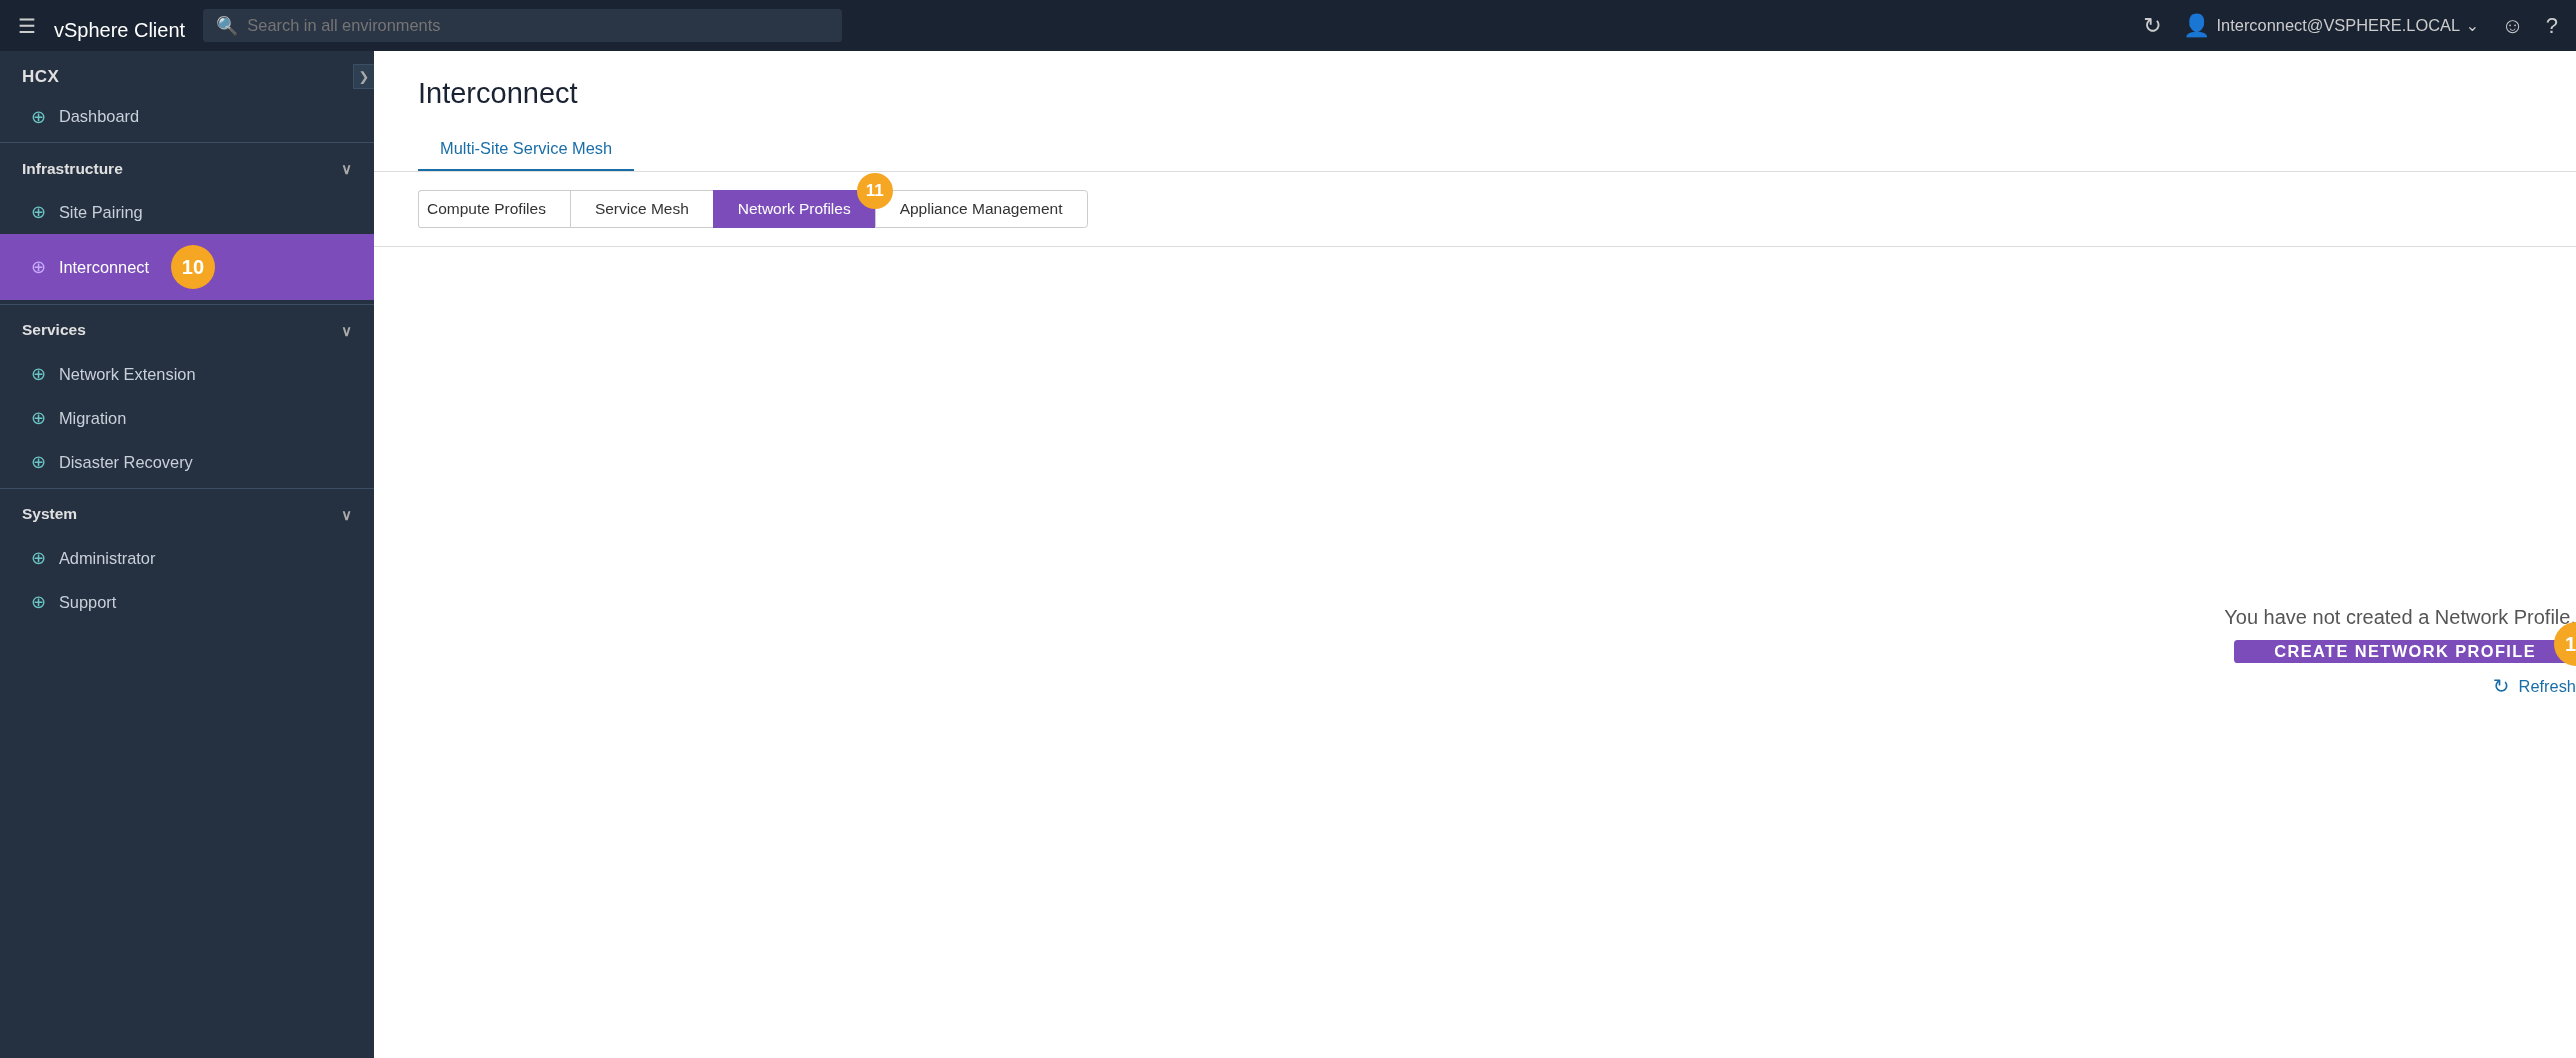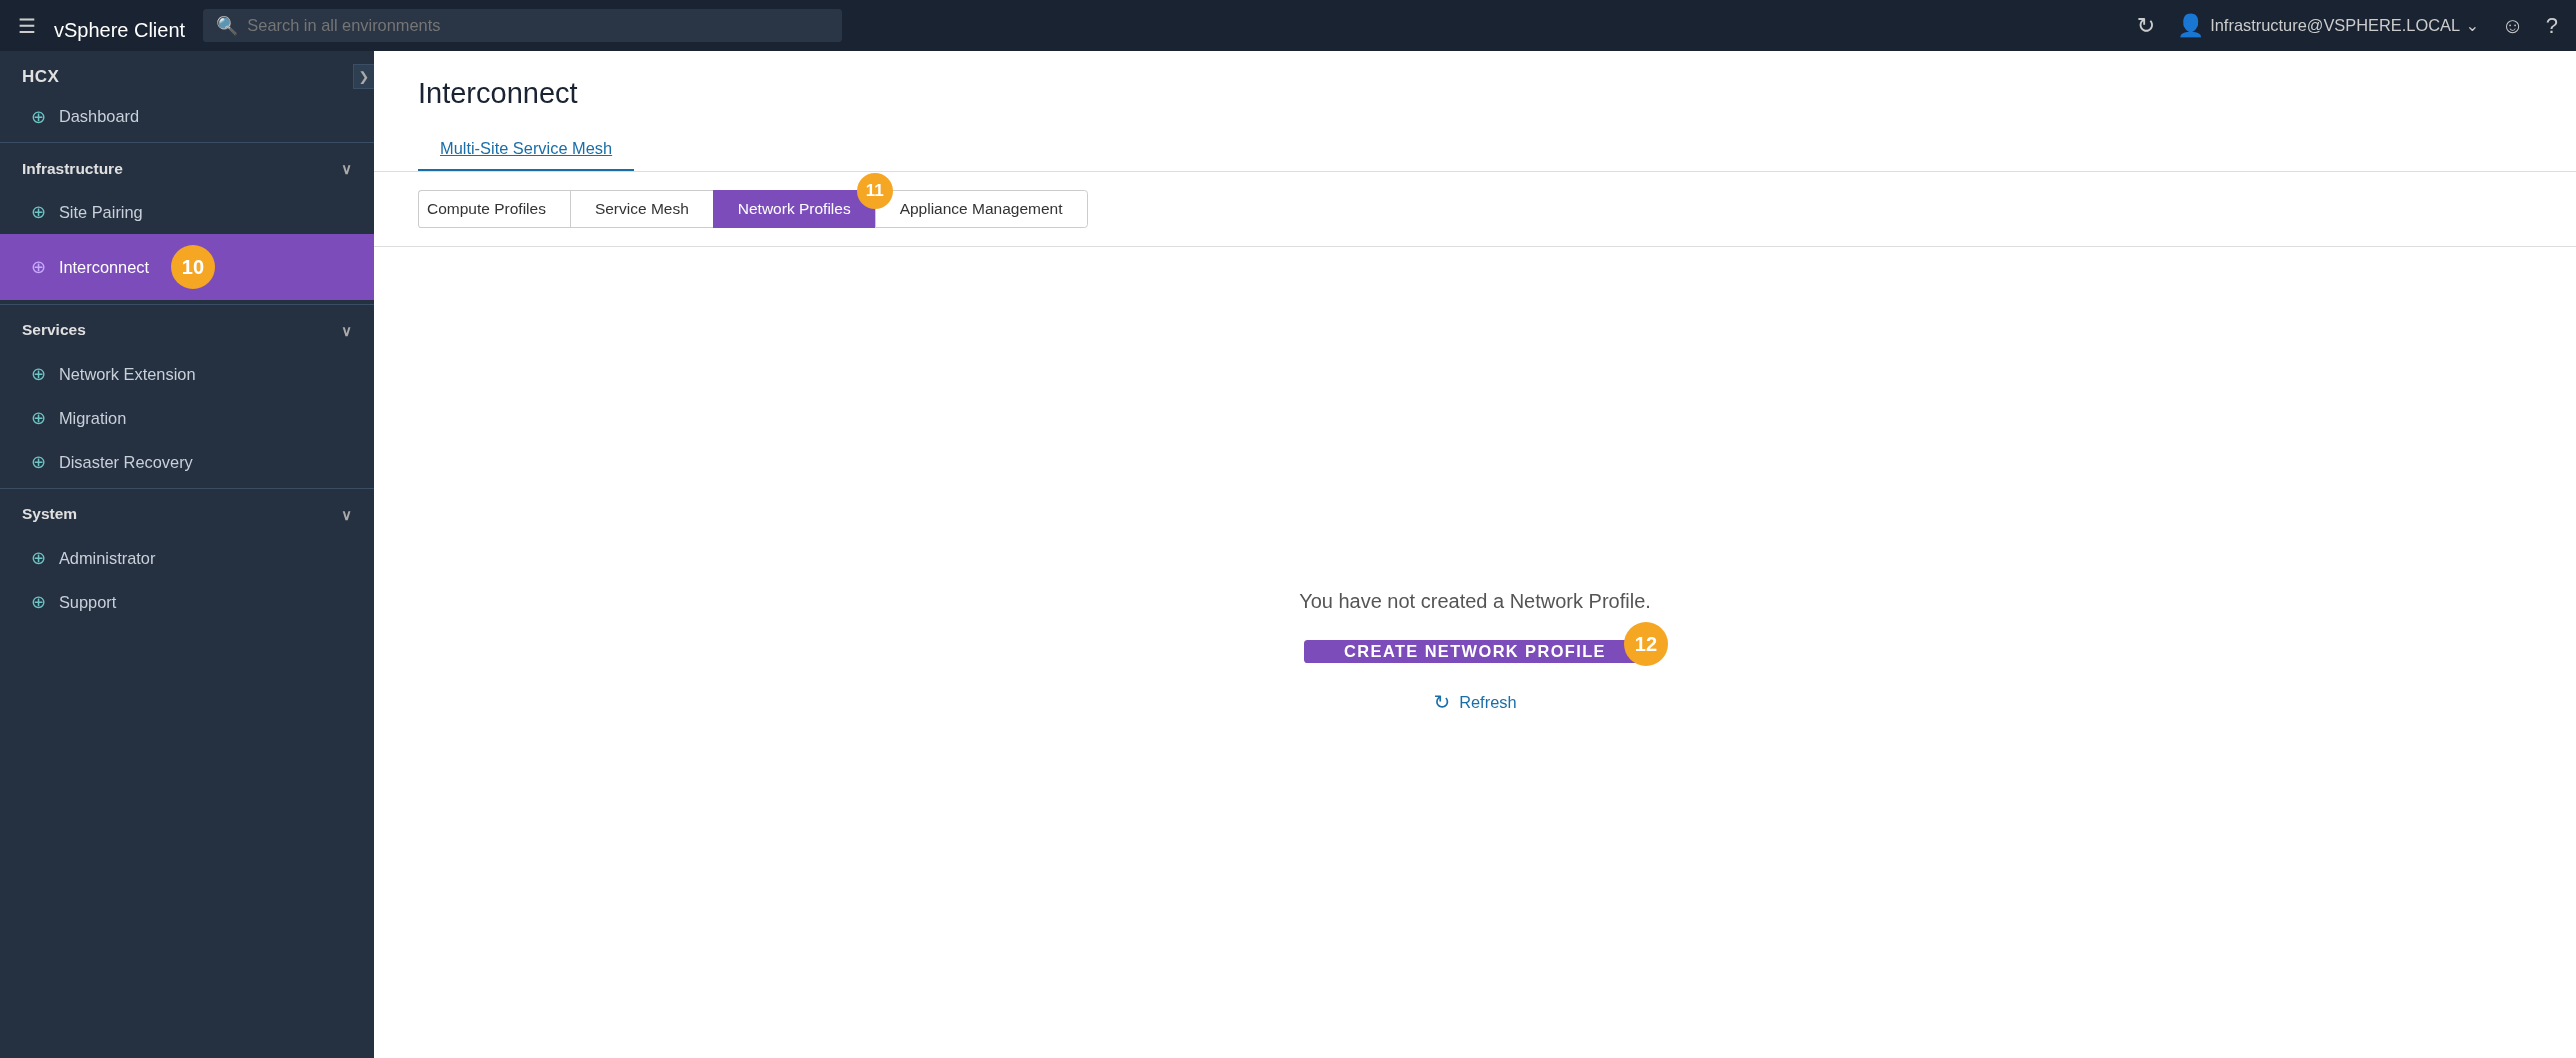--- a/index.html
+++ b/index.html
@@ -168,21 +168,20 @@
       display: flex;
       gap: 0;
     }
     .content-tab {
       padding: 11px 22px;
       font-size: 16.4px;
       color: #333;
       cursor: pointer;
       border-bottom: 2.7px solid transparent;
       white-space: nowrap;
-      text-decoration: underline;
     }
     .content-tab.active {
       color: #1a6ea8;
       border-bottom: 2.7px solid #1a6ea8;
     }
 
     
     .sub-tabs-bar {
       background: #fff;
       padding: 18px 44px;
@@ -210,23 +209,23 @@
       border-color: #7c4dba;
       z-index: 2;
     }
 
     
     .content-body {
       flex: 1;
       background: #fff;
       display: flex;
       flex-direction: column;
-      align-items: center;
+      align-items: flex-end;
       justify-content: center;
-      gap: 27px;
+      gap: 11px;
     }
     .empty-message {
       color: #555;
       font-size: 20px;
     }
     .create-btn {
       background: #7c4dba;
       color: #fff;
       border: none;
       padding: 2px 40px;
@@ -263,21 +262,21 @@
   <span class="nav-hamburger">☰</span>
   <span class="nav-brand">vSphere Client</span>
   <div class="nav-search">
     <span class="nav-search-icon">🔍</span>
     <input type="text" placeholder="Search in all environments" style="">
   </div>
   <div class="nav-right">
     <span class="nav-refresh-icon">↻</span>
     <div class="nav-user">
       <span class="nav-user-icon">👤</span>
-      <span>Infrastructure@VSPHERE.LOCAL</span>
+      <span>Interconnect@VSPHERE.LOCAL</span>
       <span>⌄</span>
     </div>
     <span class="nav-smiley">☺</span>
     <span class="nav-help">?</span>
   </div>
 </nav>
 
 <div class="main-layout">
 
   <aside class="sidebar">

